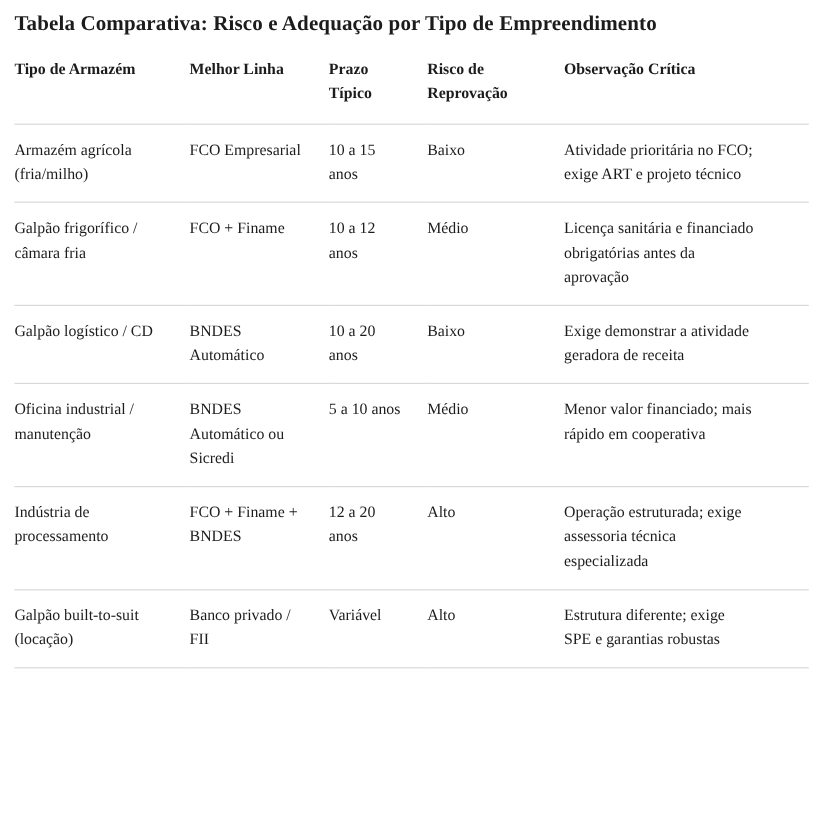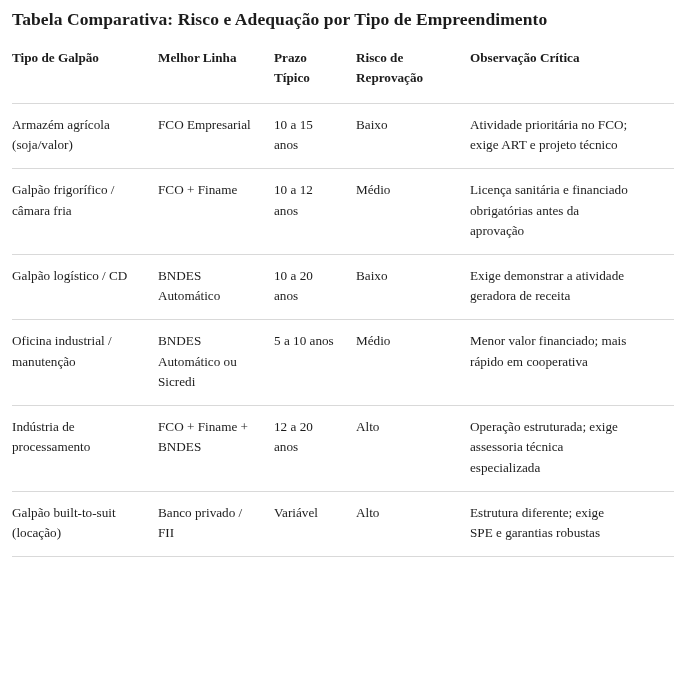--- a/index.html
+++ b/index.html
@@ -58,30 +58,30 @@
   <table class="comparison">
     <colgroup>
       <col style="width:146px">
       <col style="width:116px">
       <col style="width:82px">
       <col style="width:114px">
       <col style="width:204px">
     </colgroup>
     <thead>
       <tr>
-        <th style="border-bottom-color: rgb(217, 217, 217);">Tipo de Galpão</th>
+        <th style="border-bottom-color: rgb(217, 217, 217);">Tipo de Armazém</th>
         <th style="border-bottom-color: rgb(217, 217, 217);">Melhor Linha</th>
         <th style="border-bottom-color: rgb(217, 217, 217);">Prazo Típico</th>
         <th style="border-bottom-color: rgb(217, 217, 217);">Risco de Reprovação</th>
         <th style="border-bottom-color: rgb(217, 217, 217);">Observação Crítica</th>
       </tr>
     </thead>
     <tbody>
       <tr>
-        <td style="border-bottom-color: rgb(217, 217, 217);">Armazém agrícola (soja/valor)</td>
+        <td style="border-bottom-color: rgb(217, 217, 217);">Armazém agrícola (fria/milho)</td>
         <td style="border-bottom-color: rgb(217, 217, 217);">FCO Empresarial</td>
         <td style="border-bottom-color: rgb(217, 217, 217);">10 a 15 anos</td>
         <td style="border-bottom-color: rgb(217, 217, 217);">Baixo</td>
         <td style="border-bottom-color: rgb(217, 217, 217);">Atividade prioritária no FCO; exige ART e projeto técnico</td>
       </tr>
       <tr>
         <td style="border-bottom-color: rgb(217, 217, 217);">Galpão frigorífico / câmara fria</td>
         <td style="border-bottom-color: rgb(217, 217, 217);">FCO + Finame</td>
         <td style="border-bottom-color: rgb(217, 217, 217);">10 a 12 anos</td>
         <td style="border-bottom-color: rgb(217, 217, 217);">Médio</td>

